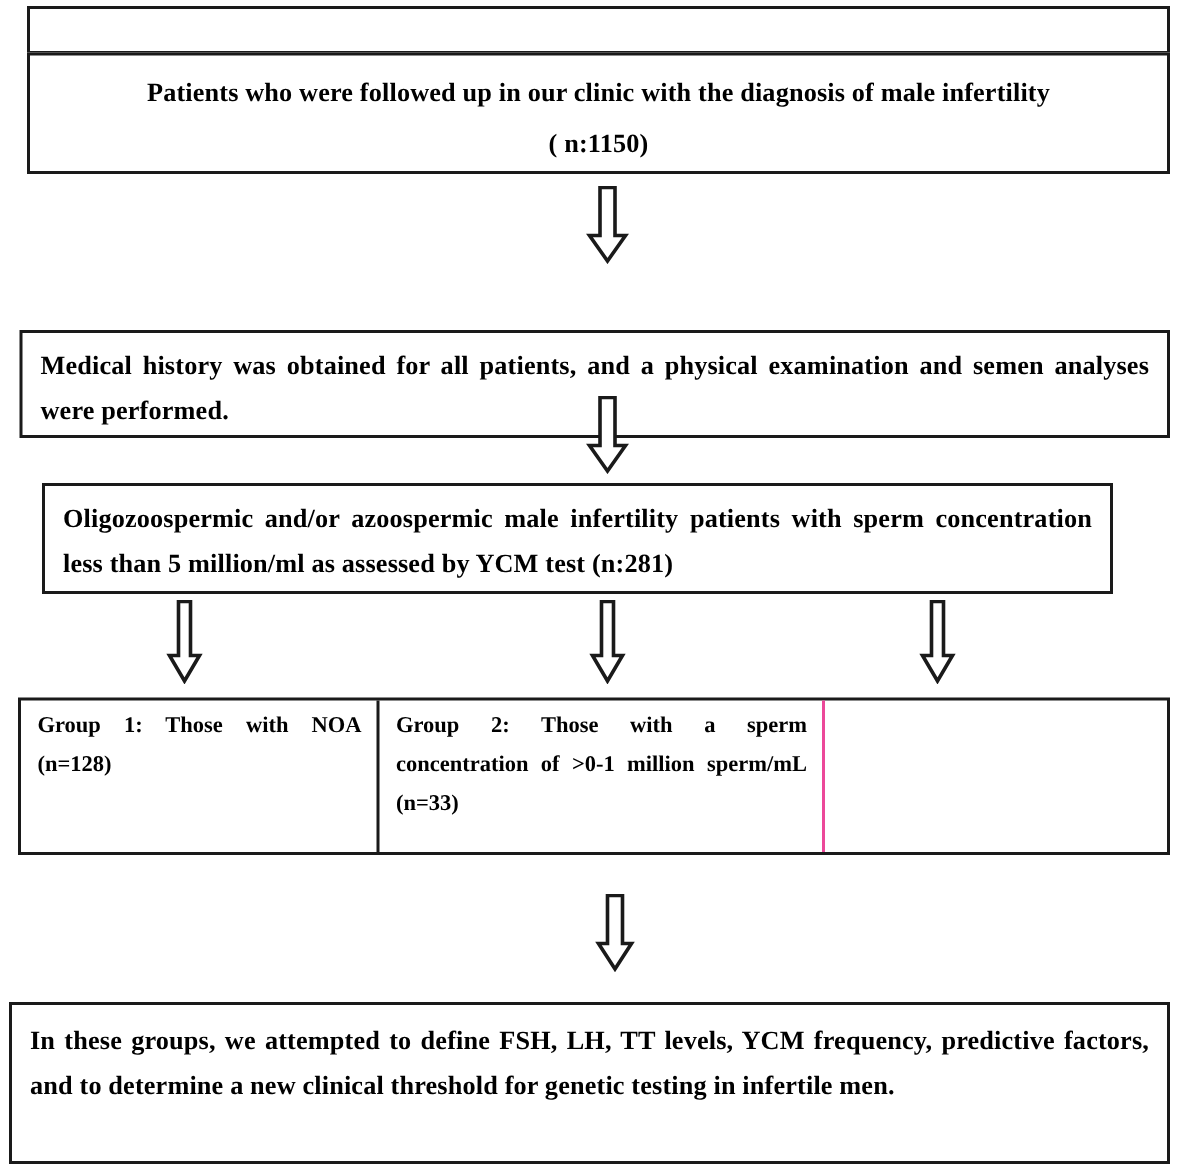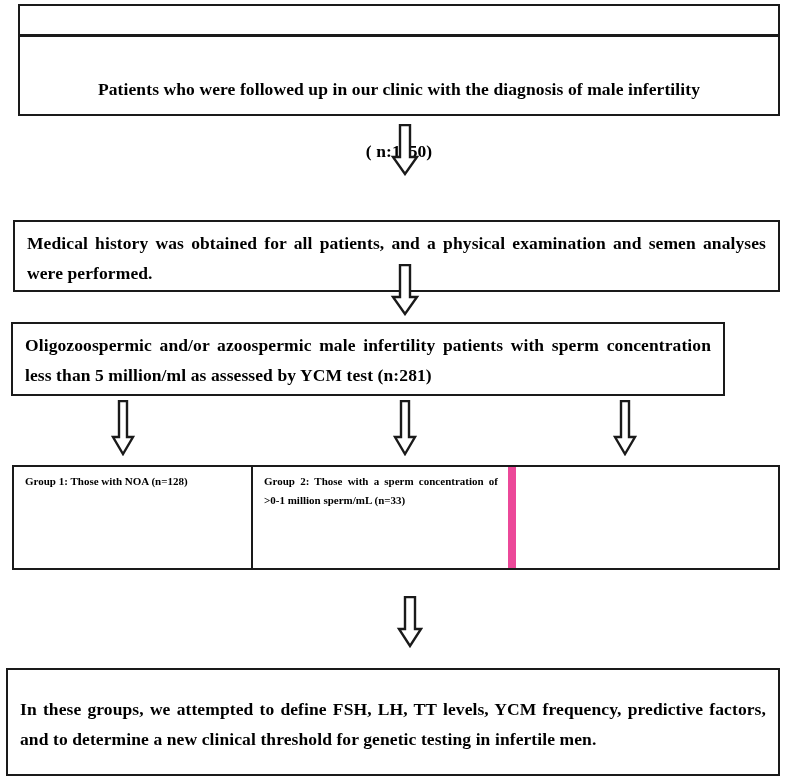--- a/index.html
+++ b/index.html
@@ -33,58 +33,57 @@
     line-height: 1.72;
     text-align: justify;
     text-align-last: left;
     letter-spacing: 0.1px;
     -webkit-hyphens: none;
     hyphens: none;
   }
   .center-line {
     text-align: right;
     text-align-last: center;
-    margin-top: 28px;
   }
 
   
   #box-spacer-top { left: 18px; top: 4px; width: 762px; height: 32px; border-bottom-width: 2px; }
   #box-cohort     { left: 18px; top: 35px; width: 762px; height: 81px; }
   #box-cohort .box-inner { padding-top: 9px; }
 
   #box-methods    { left: 13px; top: 185px; width: 767px; height: 72px; margin-top: 35px; }
-  #box-inclusion  { left: 11px; top: 322px; width: 714px; height: 74px; }
+  #box-inclusion  { left: 28px; top: 322px; width: 714px; height: 74px; }
   #box-outcome    { left: 6px;  top: 668px; width: 774px; height: 108px; }
-  #box-outcome .box-inner { padding-top: 24px; }
+  #box-outcome .box-inner { padding-top: 8px; }
 
   
   #group-row {
     position: absolute;
     left: 12px;
     top: 465px;
     width: 768px;
     height: 105px;
     box-sizing: border-box;
     border: 2px solid #1a1a1a;
     background: #ffffff;
     display: flex;
   }
   .group-cell {
     box-sizing: border-box;
     flex: 0 0 auto;
     padding: 5px 10px 4px 11px;
     font-weight: bold;
-    font-size: 11px;
+    font-size: 15px;
     line-height: 1.72;
     text-align: justify;
     text-align-last: left;
     overflow: hidden;
   }
   #group-cell-0 { width: 239px; border-right: 2px solid #1a1a1a; }
-  #group-cell-1 { width: 263px; border-right: 8px solid #ec4899; }
+  #group-cell-1 { width: 297px; border-right: 2px solid #ec4899; }
   #group-cell-2 { width: 262px; }
 
   
   .arrow {
     position: absolute;
     line-height: 0;
   }
   .arrow svg { display: block; }
 
   #arrow-cohort-to-methods   { left: 390px; top: 124px; }

